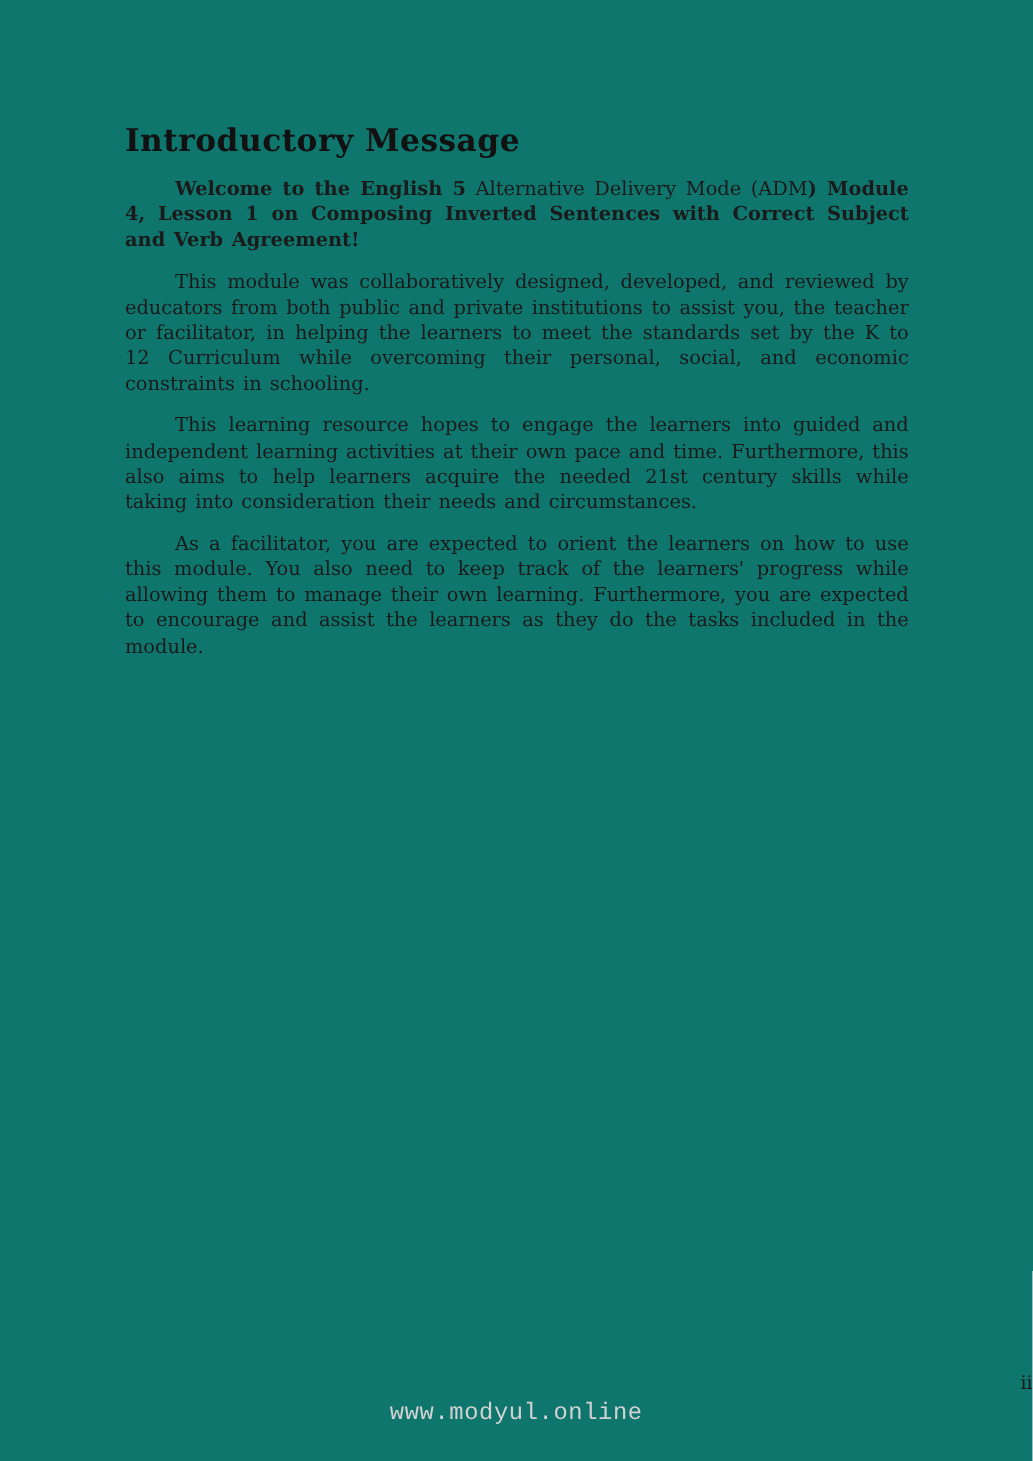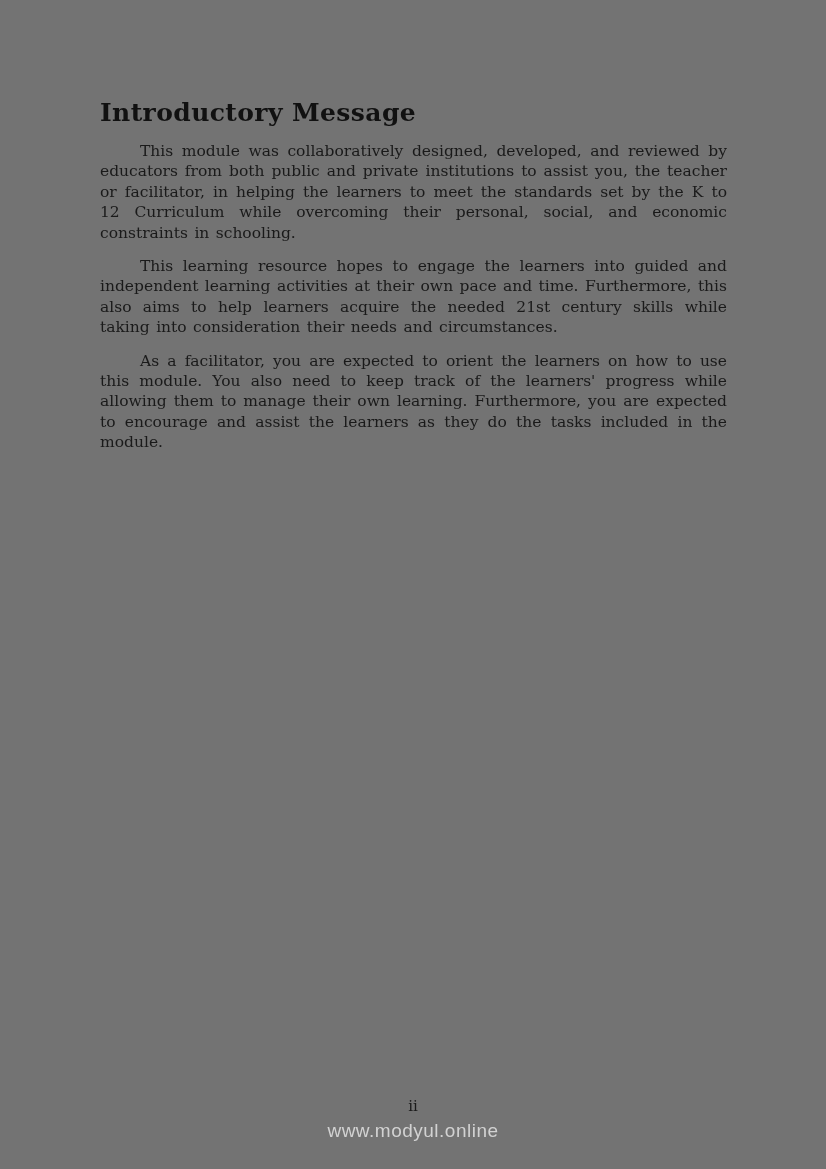--- a/index.html
+++ b/index.html
@@ -4,21 +4,21 @@
 <style>
   html, body {
     margin: 0;
     padding: 0;
     background: #ffffff;
   }
   .page {
     position: relative;
     width: 826px;
     height: 1169px;
-    background: #737373;
+    background: #0f766e;
     overflow: hidden;
     font-family: "DejaVu Serif", "Liberation Serif", serif;
     color: #1a1a1a;
   }
   .content {
     position: absolute;
     left: 100px;
     top: 0;
     width: 627px;
   }
@@ -45,47 +45,48 @@
     word-spacing: 1.5px;
   }
   .bold {
     font-weight: 700;
   }
   .page-number {
     position: absolute;
     top: 1097px;
     left: 0;
     width: 100%;
-    text-align: center;
+    text-align: right;
     font-size: 15px;
     line-height: 18px;
     color: #1a1a1a;
   }
   .watermark {
     position: absolute;
     top: 1119px;
     left: 0;
     width: 100%;
     text-align: center;
-    font-family: Liberation Sans, sans-serif;
+    font-family: Liberation Mono, monospace;
     font-size: 19px;
     line-height: 23px;
     color: #d2d2d2;
     letter-spacing: 0.5px;
   }
 </style>
 </head>
 <body>
 
 <div class="page">
   <div class="content">
 
     <h1 class="doc-title">Introductory Message</h1>
 
 
+    <p class="para"><span class="bold">Welcome to the English 5</span><span> Alternative Delivery Mode (ADM</span><span class="bold">) Module 4, Lesson 1 on Composing Inverted Sentences with Correct Subject and Verb Agreement!</span></p>
 
     <p class="para">This module was collaboratively designed, developed, and reviewed by educators from both public and private institutions to assist you, the teacher or facilitator, in helping the learners to meet the standards set by the K to 12 Curriculum while overcoming their personal, social, and economic constraints in schooling.</p>
 
     <p class="para">This learning resource hopes to engage the learners into guided and independent learning activities at their own pace and time. Furthermore, this also aims to help learners acquire the needed 21st century skills while taking into consideration their needs and circumstances.</p>
 
     <p class="para">As a facilitator, you are expected to orient the learners on how to use this module. You also need to keep track of the learners' progress while allowing them to manage their own learning. Furthermore, you are expected to encourage and assist the learners as they do the tasks included in the module.</p>
 
   </div>
 
   <div class="page-number">ii</div>

